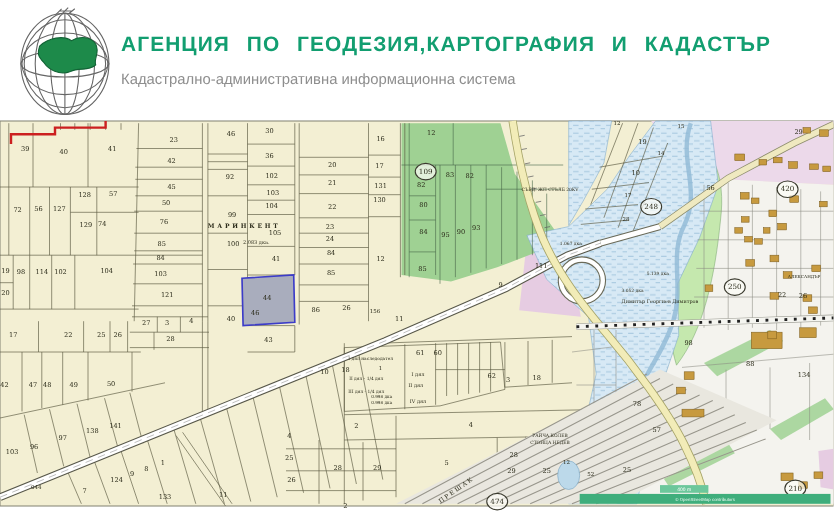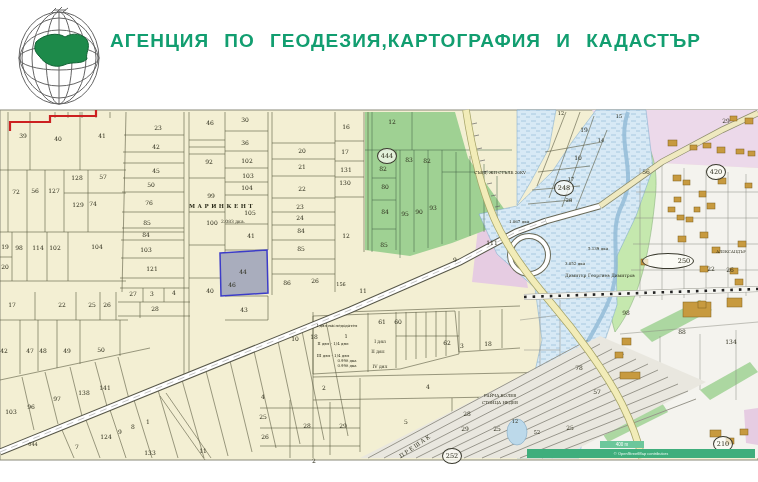--- a/index.html
+++ b/index.html
@@ -40,20 +40,21 @@
         <line x1="45" y1="6" x2="45" y2="98"></line>
         <ellipse cx="45" cy="52" rx="40" ry="12"></ellipse>
         <ellipse cx="45" cy="52" rx="39" ry="28"></ellipse>
         <ellipse cx="45" cy="52" rx="37" ry="40"></ellipse>
         <path d="M37,7 L42,2 M43,6 L48,1 M49,6 L54,2 M40,4 L52,4"></path>
       </g>
       <path d="M22,36 C30,28 44,26 51,31 C59,26 69,28 73,34 C77,42 71,47 73,53
                C67,59 58,55 50,59 C40,63 30,57 26,51 C20,45 20,42 22,36 Z" fill="#1d8a4a" stroke="#136336" stroke-width="1"></path>
     </svg>
     <h1 id="title">АГЕНЦИЯ ПО ГЕОДЕЗИЯ,КАРТОГРАФИЯ И КАДАСТЪР</h1>
+    <p id="subtitle">Кадастрално-административна информационна система</p>
   </div>
 
   <div id="map">
     <svg id="map-svg" width="758" height="482" viewBox="0 0 758 482">
       <defs>
         <pattern id="rh" width="10" height="7" patternUnits="userSpaceOnUse">
           <rect width="10" height="7" fill="#d7e9f5"></rect>
           <path d="M1,2 h5 M6,5 h4" stroke="#9cc0da" stroke-width="0.8" fill="none"></path>
         </pattern>
       </defs>
@@ -344,25 +345,25 @@
         <span class="mlbl" style="left: 415px; top: 447px; font-size: 5.5px; transform: translate(-50%, -50%) rotate(-35deg);">П Р Е Ш А К</span>
         <span class="mlbl" style="left: 500px; top: 396px; font-size: 4px; transform: translate(-50%, -50%);">РАЙЧА КОЛЕВ</span>
         <span class="mlbl" style="left: 500px; top: 403px; font-size: 4px; transform: translate(-50%, -50%);">СТОИЦА НЕДЕВ</span>
         <span class="mlbl" style="left: 570px; top: 428px; transform: translate(-50%, -50%);">25</span>
         <span class="mlbl" style="left: 106px; top: 437px; transform: translate(-50%, -50%);">124</span>
         <span class="mlbl" style="left: 120px; top: 432px; transform: translate(-50%, -50%);">9</span>
         <span class="mlbl" style="left: 133px; top: 427px; transform: translate(-50%, -50%);">8</span>
         <span class="mlbl" style="left: 148px; top: 422px; transform: translate(-50%, -50%);">1</span>
         <span class="mlbl" style="left: 150px; top: 453px; transform: translate(-50%, -50%);">133</span>
         <span class="mlbl" style="left: 203px; top: 451px; transform: translate(-50%, -50%);">11</span>
-        <span class="mcir" style="left: 387px; top: 156px;">444</span>
-        <span class="mcir" style="left: 564px; top: 188px;">248</span>
+        <span class="mcir" style="left: 387px; top: 156px;">109</span>
+        <span class="mcir" style="left: 592px; top: 188px;">248</span>
         <span class="mcir" style="left: 716px; top: 172px;">420</span>
-        <span class="mcir" style="left: 668px; top: 261px; padding-left: 32px;">250</span>
-        <span class="mcir" style="left: 452px; top: 456px;">252</span>
+        <span class="mcir" style="left: 668px; top: 261px;">250</span>
+        <span class="mcir" style="left: 452px; top: 456px;">474</span>
         <span class="mcir" style="left: 723px; top: 444px;">210</span>
       </div>
 
     <div id="scale-pill">400 m</div>
     <div id="attr-bar">© OpenStreetMap contributors</div>
   </div>
 
 </div>
 
 </body></html>

